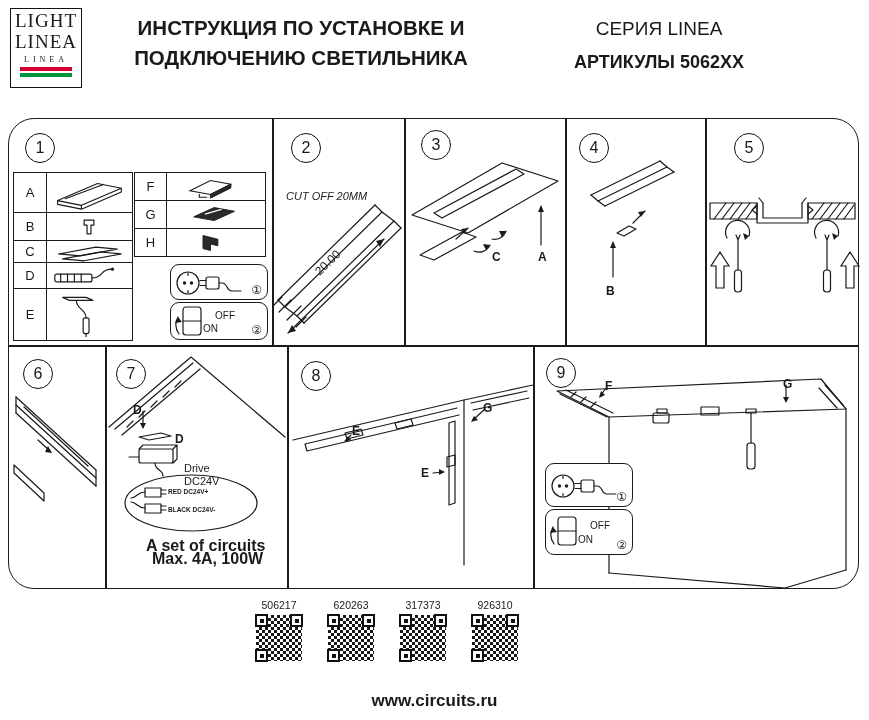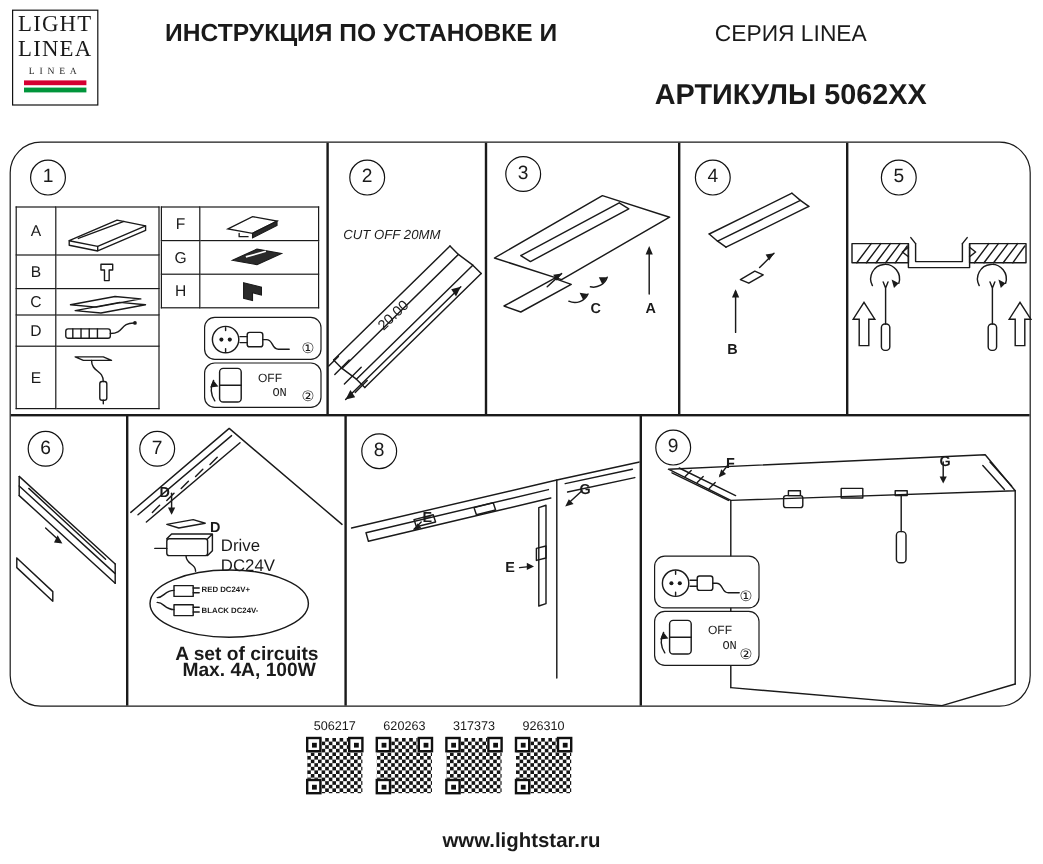--- a/index.html
+++ b/index.html
@@ -13,21 +13,21 @@
           text-align:center; font-family:"Liberation Serif","DejaVu Serif",serif; }
   .logo-l { font-size:19px; line-height:1.02; letter-spacing:1px; margin-top:2px; }
   .logo-g { font-size:8px; letter-spacing:4px; margin-top:3px; }
   .bar { width:52px; height:4px; margin:3px auto 0; }
   .bar.red { background:#d50032; }
   .bar.green { background:#00953b; margin-top:2px; }
   .title { position:absolute; left:112px; top:13px; width:378px; text-align:center;
            font-size:20.5px; font-weight:bold; line-height:1.45; }
   .series-wrap { position:absolute; left:540px; top:18px; width:238px; text-align:center; }
   .series-line1 { font-size:19px; font-weight:normal; }
-  .series-line2 { font-size:24px; font-weight:bold; margin-top:26px; }
+  .series-line2 { font-size:18px; font-weight:bold; margin-top:12px; }
 
   
   .frame { position:absolute; left:8px; top:118px; width:851px; height:471px;
            border:1.7px solid #1a1a1a; border-radius:26px; }
   .div-v, .div-h { position:absolute; background:#1a1a1a; }
   .div-v { width:1.5px; }
   .div-h { height:1.5px; }
 
   .pnum { position:absolute; width:30px; height:30px; border:1.6px solid #111; border-radius:50%;
           display:flex; align-items:center; justify-content:center; font-size:16px; background:#fff; }
@@ -43,28 +43,28 @@
 
   
   table.parts { position:absolute; border-collapse:collapse; }
   table.parts td { border:1.3px solid #1a1a1a; text-align:center; vertical-align:middle;
                    font-size:13px; padding:0; }
   table.parts svg { display:block; margin:0 auto; }
 
   .rbox { position:absolute; border:1.4px solid #1a1a1a; border-radius:9px; background:#fff; }
   .badge { position:absolute; right:5px; bottom:2px; font-size:12px; }
   .sw-off { position:absolute; left:44px; top:7px; font-size:10px; }
-  .sw-on  { position:absolute; left:56px; top:20px; font-size:10px;font-family:Liberation Mono, monospace; }
+  .sw-on  { position:absolute; left:32px; top:20px; font-size:10px; }
 
   .tiny { position:absolute; font-size:6.5px; font-weight:bold; }
   .circ { position:absolute; font-size:16px; font-weight:bold; }
-  .drive { position:absolute; font-size:14px; width:52px; line-height:1.2; }
+  .drive { position:absolute; font-size:11px; width:52px; line-height:1.2;margin-top:16px; }
 
   
-  .qr-row { position:absolute; left:250px; top:599px; display:flex; }
+  .qr-row { position:absolute; left:250px; top:599px; display:flex; gap:14px; }
   .qr-item { width:58px; text-align:center; }
   .qr-label { font-size:10.5px; }
   .qr-box { position:relative; width:46px; height:46px; margin:4px auto 0;
             background:repeating-conic-gradient(#161616 0% 25%, #fff 0% 50%) 0 0/6px 6px; }
   .fs { position:absolute; width:13px; height:13px; border:2.5px solid #111; background:#fff; }
   .fs::after { content:""; position:absolute; inset:2.5px; background:#111; }
   .fs.tl { left:-1px; top:-1px; } .fs.tr { right:-1px; top:-1px; } .fs.bl { left:-1px; bottom:-1px; }
 
   .footer { position:absolute; left:0; top:691px; width:869px; text-align:center;
             font-weight:bold; font-size:17px; }
@@ -77,20 +77,21 @@
   <div class="logo">
     <div class="logo-l">LIGHT</div>
     <div class="logo-l">LINEA</div>
     <div class="logo-g">LINEA</div>
     <div class="bar red"></div>
     <div class="bar green"></div>
   </div>
 
   <div class="title">
     <div>ИНСТРУКЦИЯ ПО УСТАНОВКЕ И</div>
+    <div>ПОДКЛЮЧЕНИЮ СВЕТИЛЬНИКА</div>
   </div>
 
   <div class="series-wrap">
     <div class="series-line1">СЕРИЯ LINEA</div>
     <div class="series-line2">АРТИКУЛЫ 5062XX</div>
   </div>
 
   <div class="frame"></div>
   <div class="div-h" style="left:9px; top:345px; width:849px;"></div>
   <div class="div-v" style="left:272px; top:119px; height:226px;"></div>
@@ -411,15 +412,15 @@
     <div class="qr-item">
       <div class="qr-label">926310</div>
       <div class="qr-box">
         <div class="fs tl"></div>
           <div class="fs tr"></div>
           <div class="fs bl"></div>
       </div>
     </div>
   </div>
 
-  <div class="footer">www.lightstar.ru</div>
+  <div class="footer">www.circuits.ru</div>
 
 </div>
 
 </body></html>

